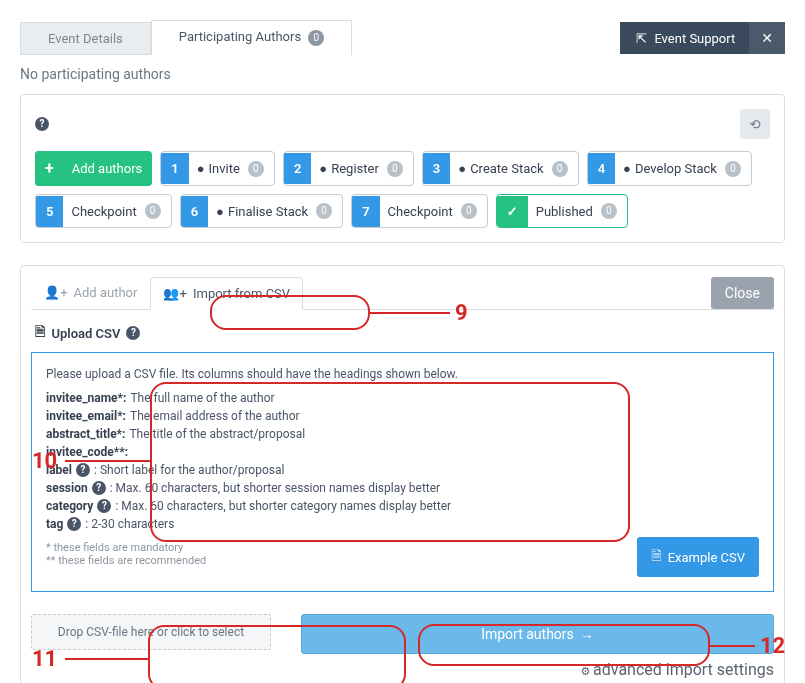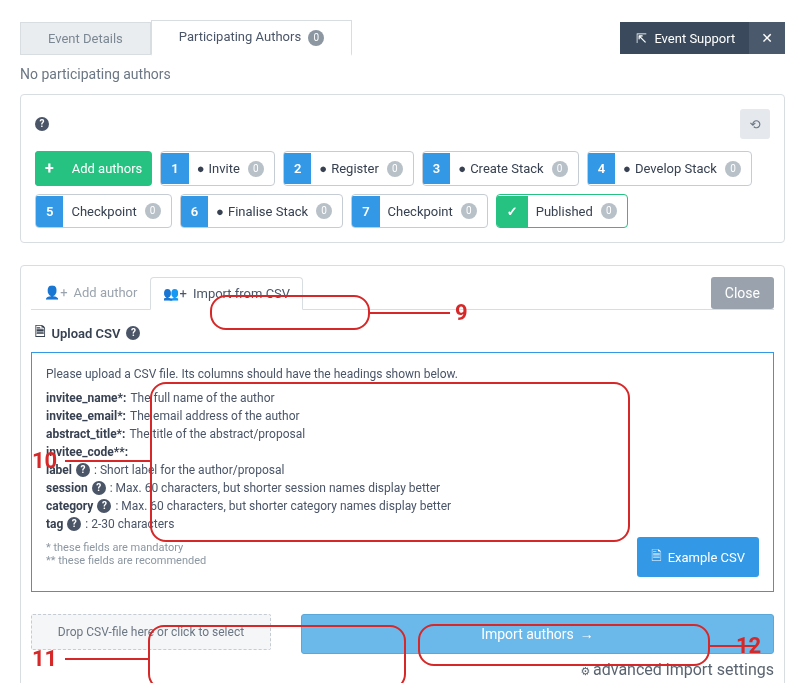--- a/index.html
+++ b/index.html
@@ -231,15 +231,15 @@
 <div class="callout" style="left:130px;top:362px;width:480px;height:160px"></div>
 <div class="leader" style="left:45px;top:440px;width:85px"></div>
 <div class="callout-num" style="left:12px;top:428px">10</div>
 
 <div class="callout" style="left:128px;top:605px;width:258px;height:65px"></div>
 <div class="leader" style="left:45px;top:638px;width:83px"></div>
 <div class="callout-num" style="left:12px;top:626px">11</div>
 
 <div class="callout" style="left:398px;top:604px;width:292px;height:42px"></div>
 <div class="leader" style="left:690px;top:625px;width:45px"></div>
-<div class="callout-num" style="left:716px;top:613px">12</div>
+<div class="callout-num" style="left:740px;top:613px">12</div>
 
 </div>
 
 </body></html>

